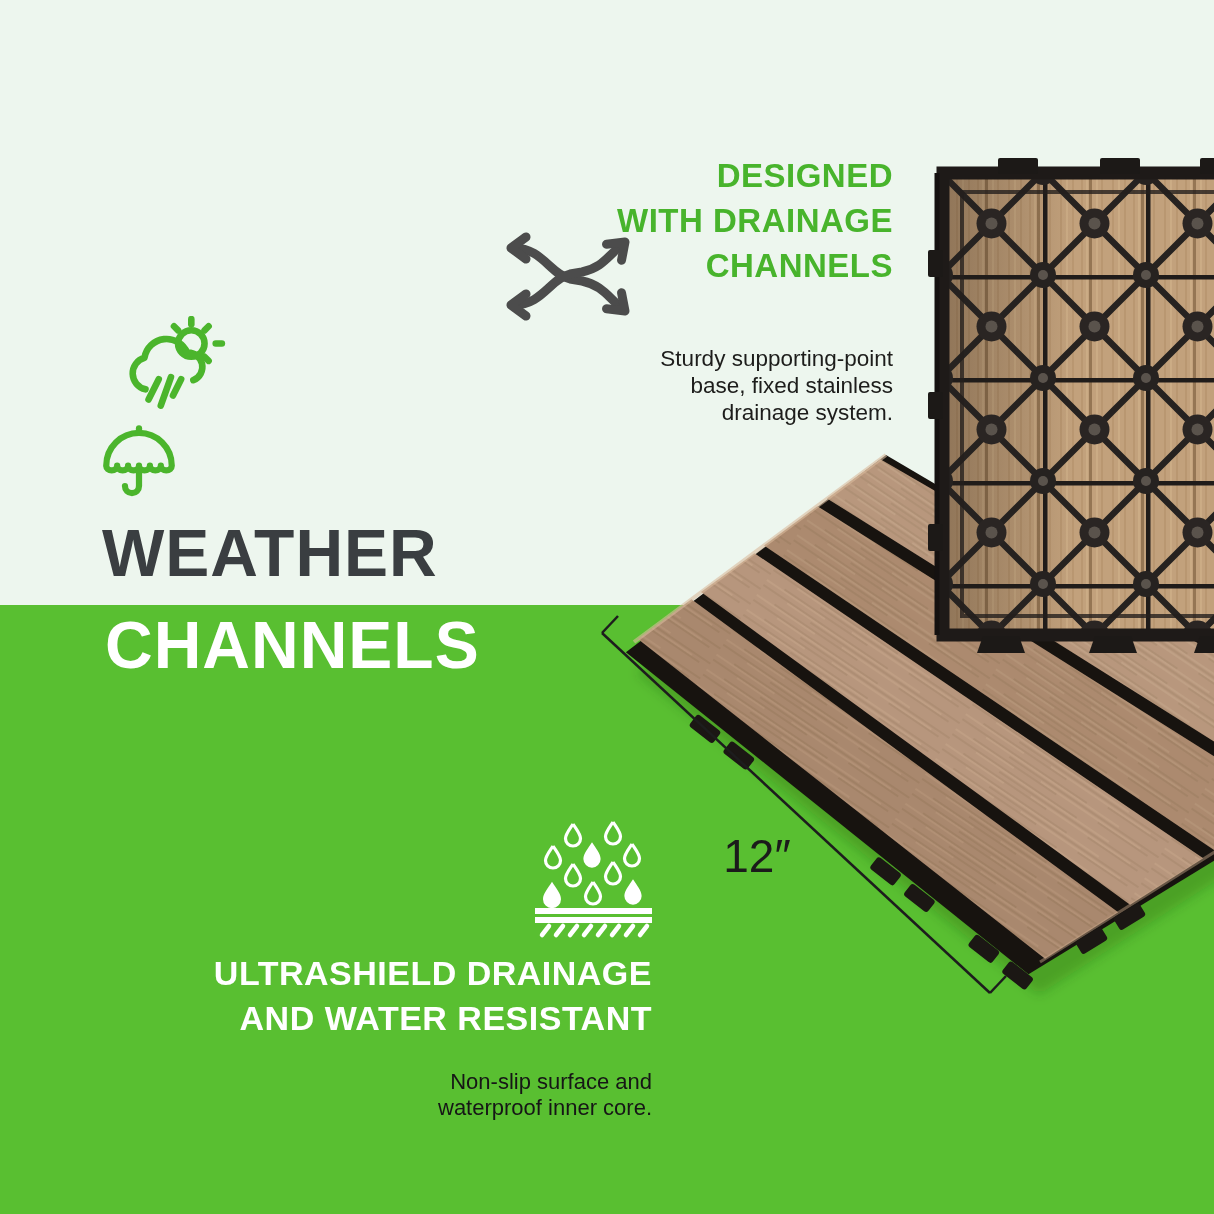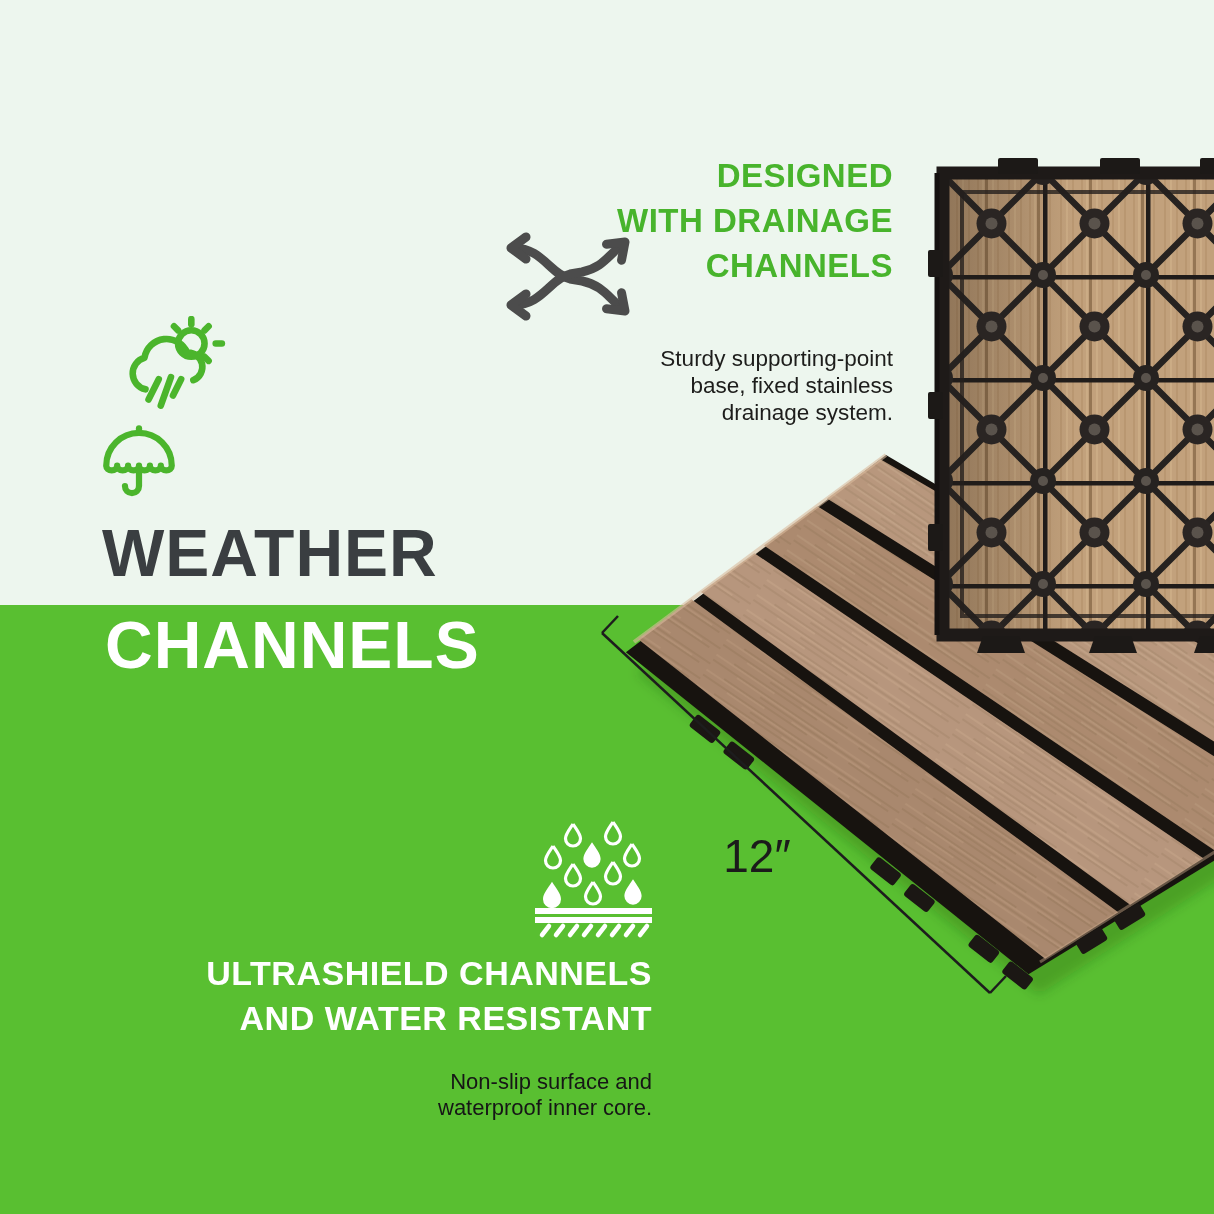--- a/index.html
+++ b/index.html
@@ -197,21 +197,21 @@
   <div class="abs right-align drainage-body">
     <div>Sturdy supporting-point</div>
     <div>base, fixed stainless</div>
     <div>drainage system.</div>
   </div>
 
   <div class="abs title-weather">WEATHER</div>
   <div class="abs title-resistant">CHANNELS</div>
 
   <div class="abs right-align water-heading">
-    <div>ULTRASHIELD CHANNELS</div>
+    <div>ULTRASHIELD DRAINAGE</div>
     <div>AND WATER RESISTANT</div>
   </div>
 
   <div class="abs right-align water-body">
     <div>Non-slip surface and</div>
     <div>waterproof inner core.</div>
   </div>
 
 </div>
 

